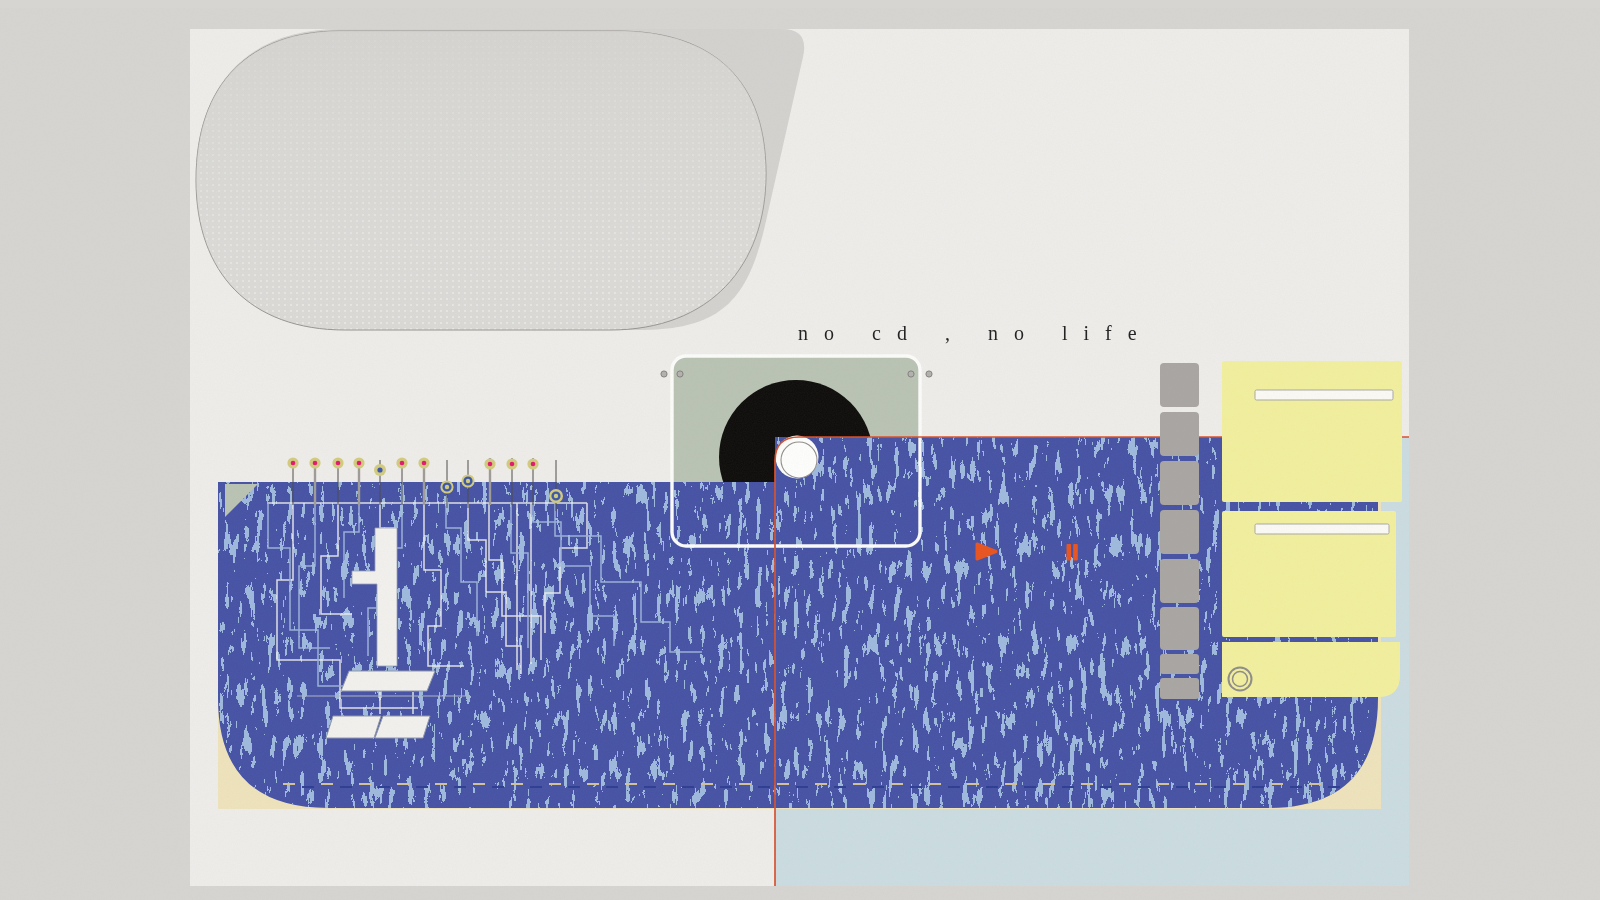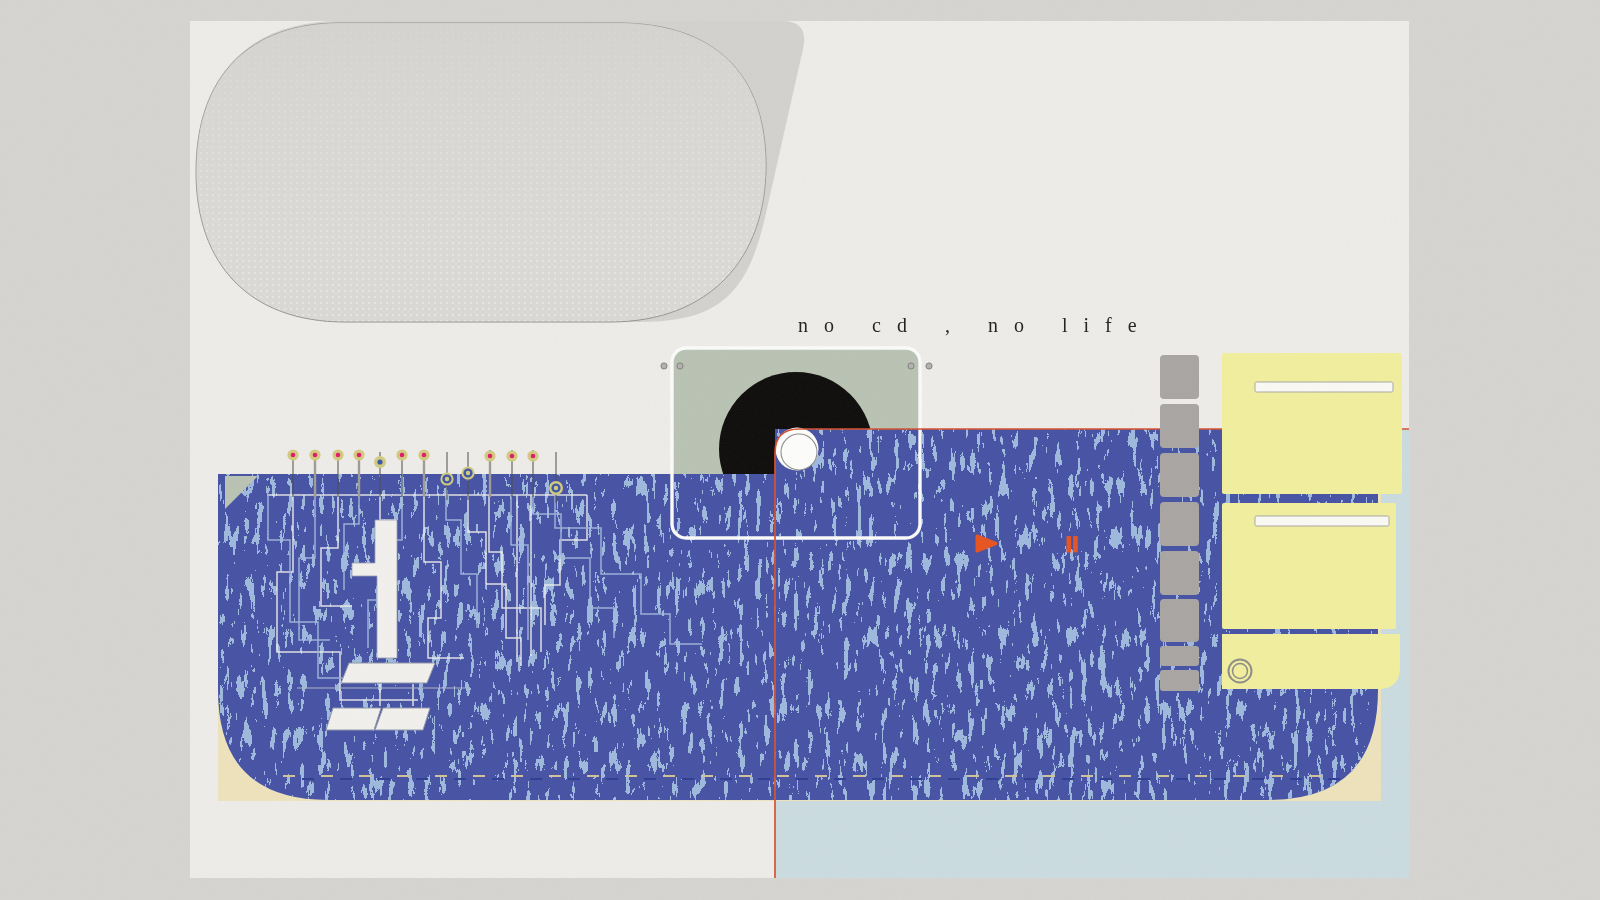--- a/index.html
+++ b/index.html
@@ -2,21 +2,21 @@
 <html><head>
 <meta charset="utf-8">
 <style>
   html,body{margin:0;padding:0;}
   body{
     width:1600px;height:900px;overflow:hidden;
     background:#d6d5d2;
     font-family:"Liberation Serif", serif;
     position:relative;
   }
-  #stage{position:absolute;left:0;top:0;width:1600px;height:716px;}
+  #stage{position:absolute;left:0;top:8px;width:1600px;height:716px;}
   #canvas{
     position:absolute;left:190px;top:21px;width:1219px;height:857px;
     background:#efedea;
   }
   #art{position:absolute;left:0;top:0;width:1600px;height:900px;}
   #poster-title{
     position:absolute;left:798px;top:314px;
     font-size:20px;line-height:22px;color:#1f1f1f;
     letter-spacing:16px;word-spacing:1px;white-space:nowrap;
   }

